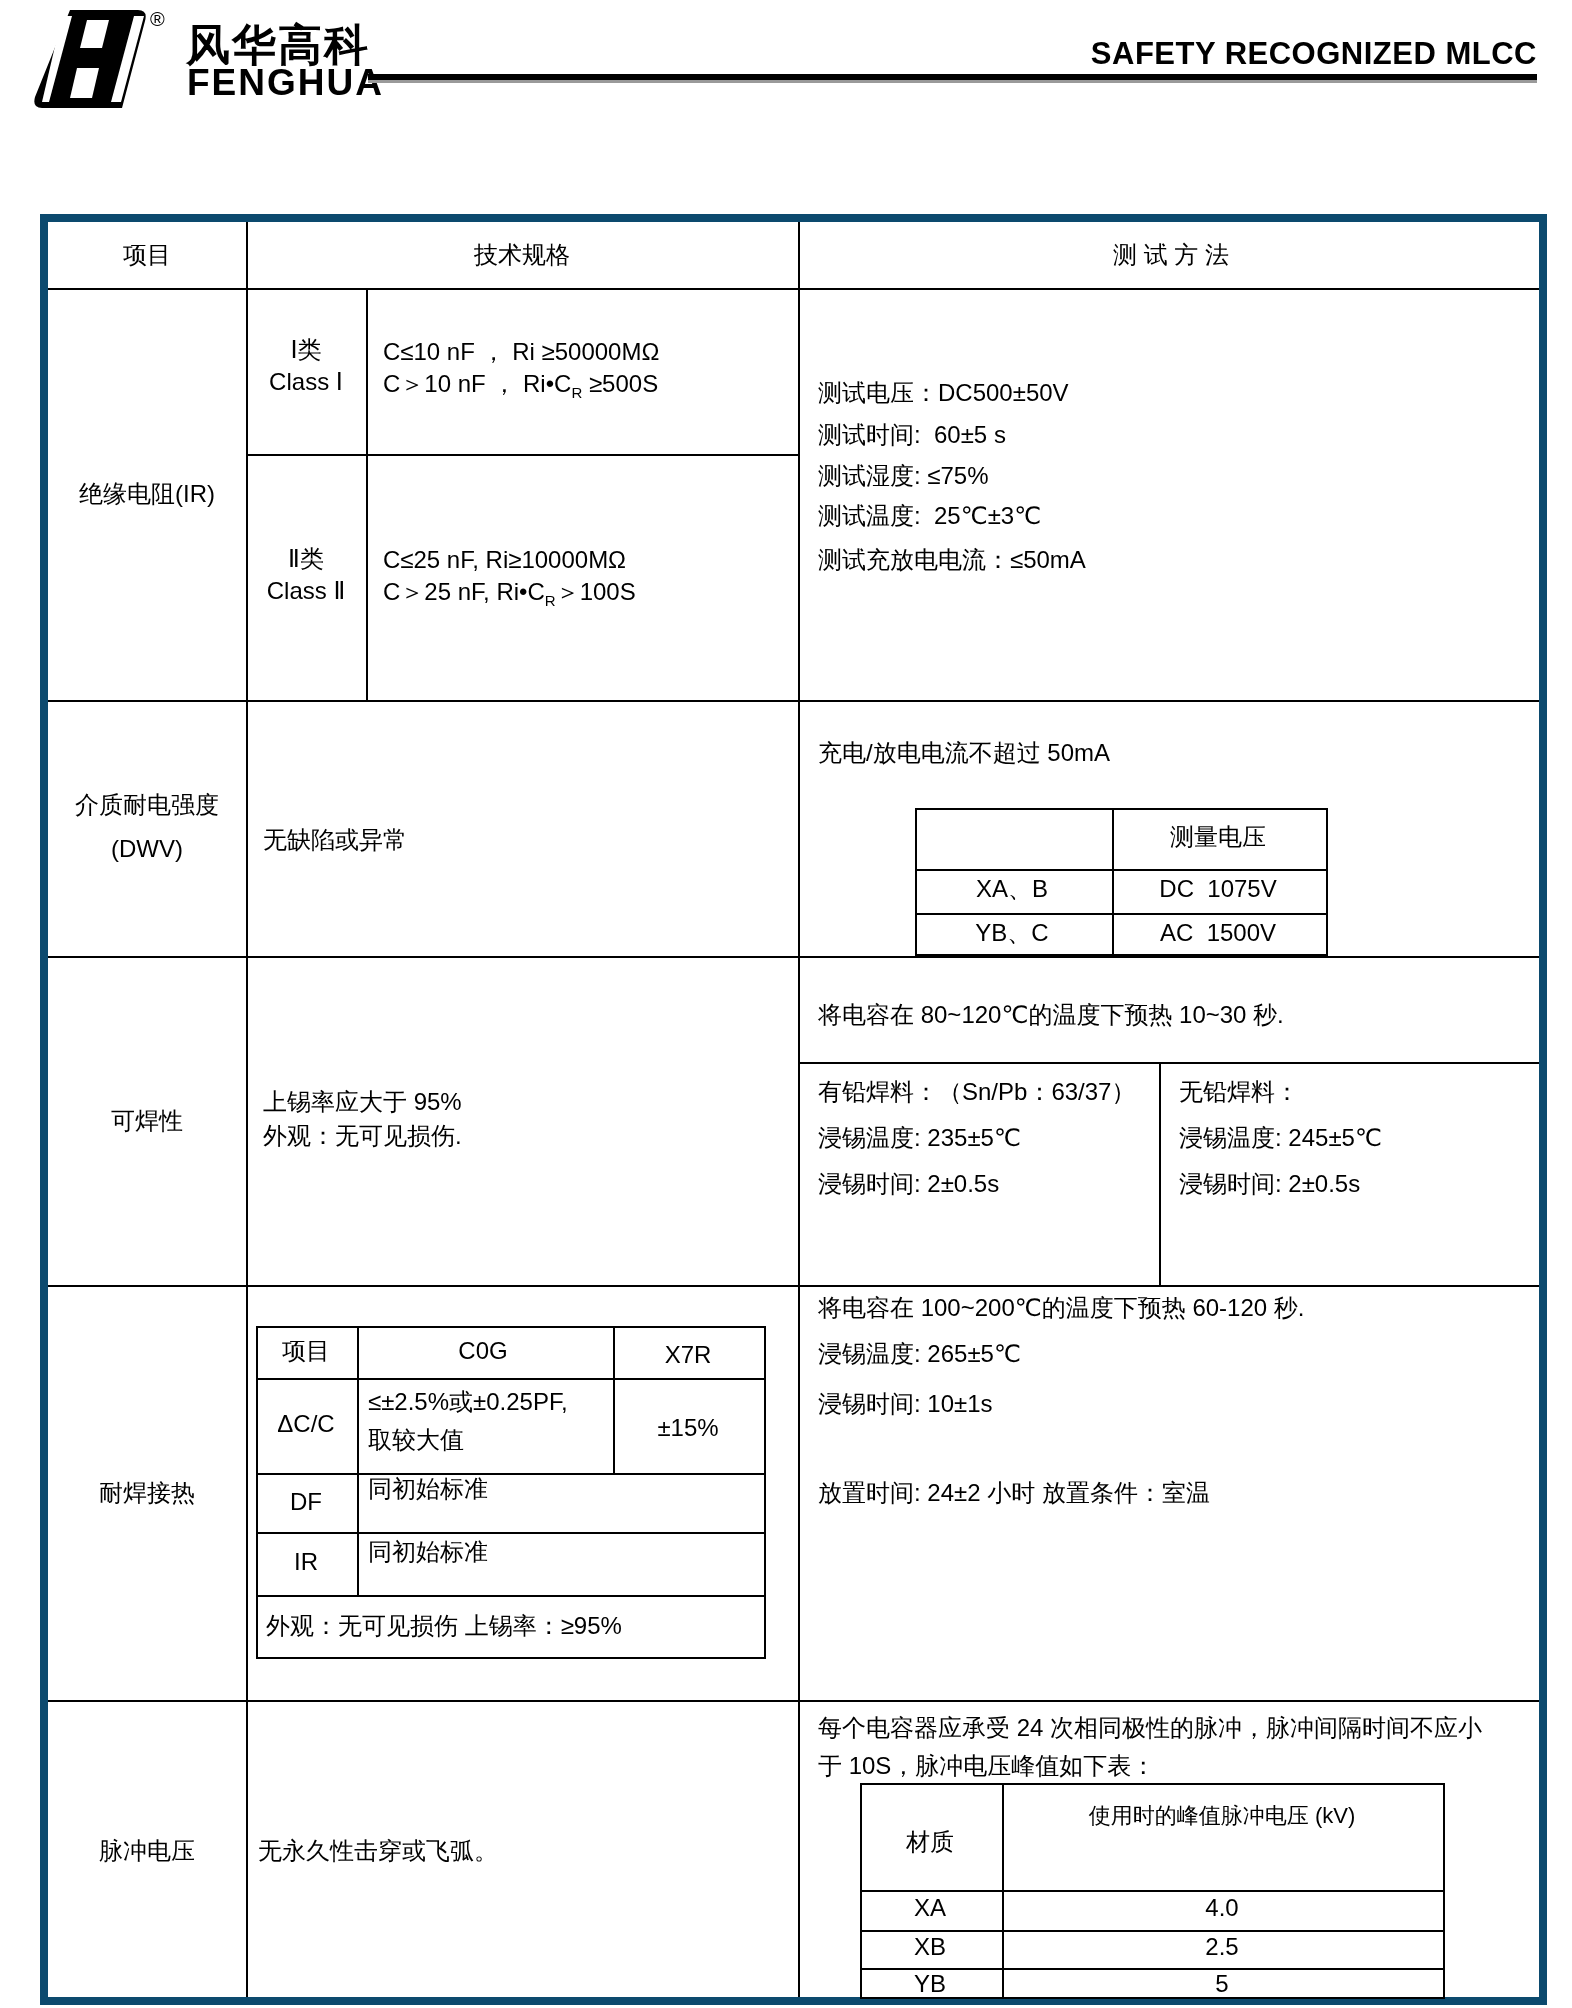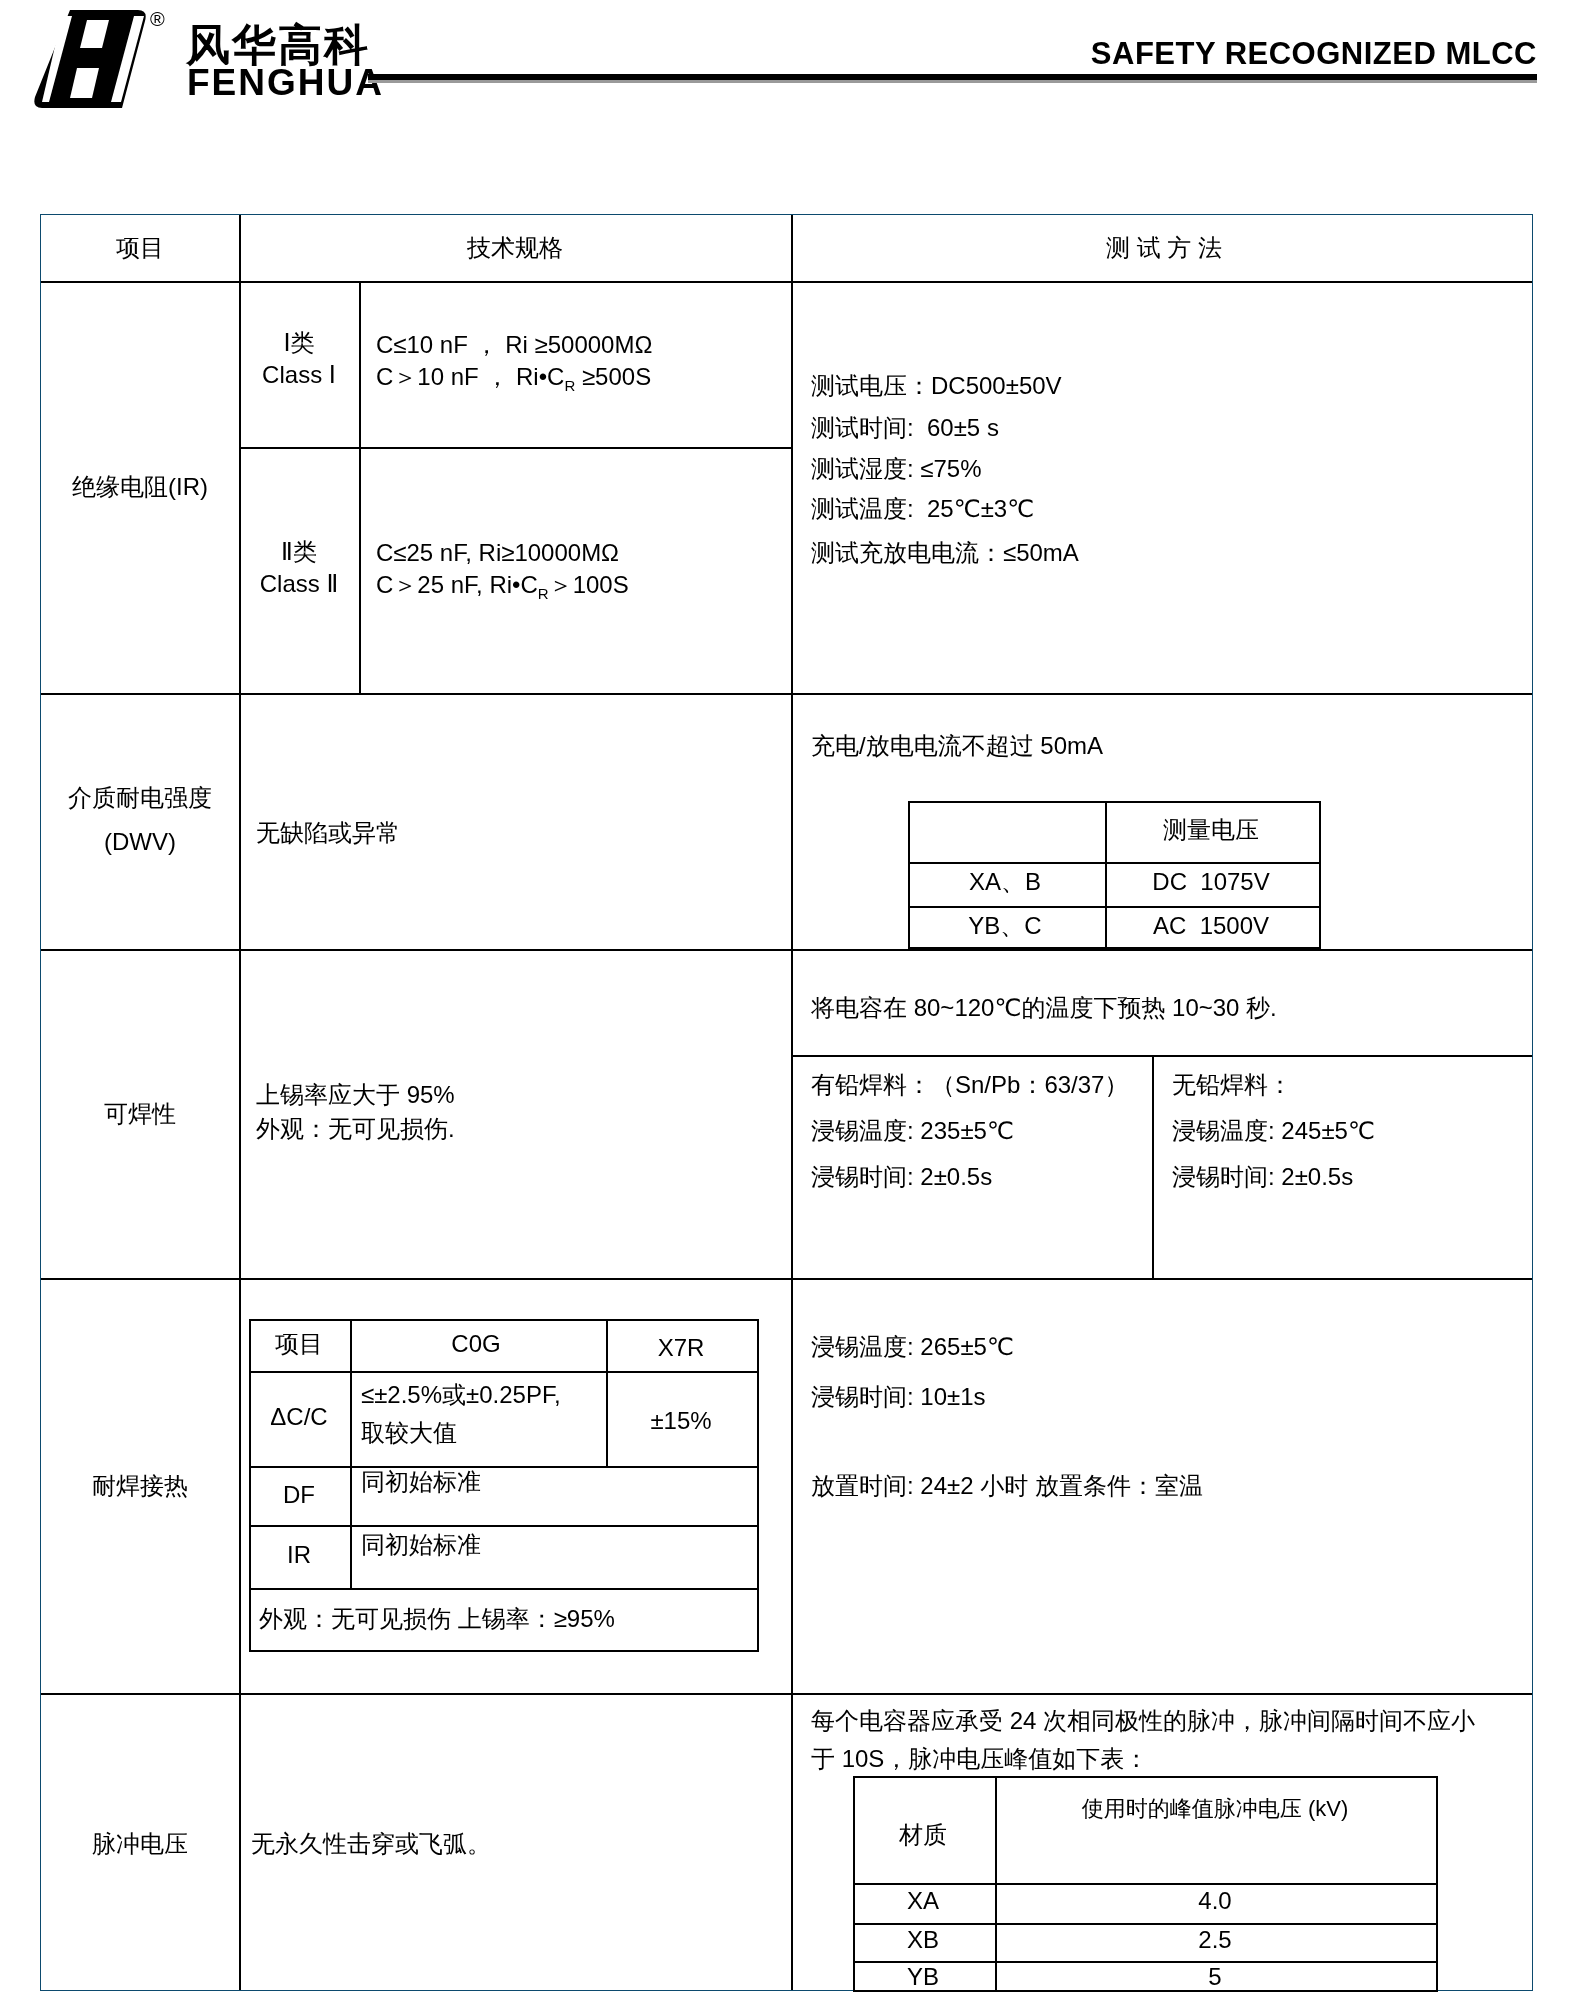--- a/index.html
+++ b/index.html
@@ -6,21 +6,21 @@
   .page{position:relative;width:1572px;height:2008px;background:#ffffff;overflow:hidden;
         font-family:"Liberation Sans","DejaVu Sans",sans-serif;color:#000;}
   
   .logo-cn{position:absolute;left:186px;top:16px;font-size:44px;font-weight:bold;letter-spacing:2px;}
   .logo-en{position:absolute;left:187px;top:62px;font-size:37px;font-weight:bold;letter-spacing:2px;}
   .logo-reg{position:absolute;left:150px;top:8px;font-size:20px;}
   .hline-black{position:absolute;left:368px;top:74px;width:1169px;height:6px;background:#000;}
   .hline-gray{position:absolute;left:368px;top:80px;width:1169px;height:3px;background:#9a9a9a;}
   .doc-title{position:absolute;right:35px;top:36px;font-size:31px;font-weight:bold;letter-spacing:.5px;}
   
-  .tbl{position:absolute;left:40px;top:214px;width:1491px;height:1775px;border:1px solid #0c4a6e;}
+  .tbl{position:absolute;left:40px;top:214px;width:1491px;height:1775px;border:8px solid #0c4a6e;}
   .vl,.hl{position:absolute;background:#000;}
   .vl{width:2px;} .hl{height:2px;}
   .itbl{position:absolute;border:2px solid #000;background:#fff;}
   
   .t{position:absolute;font-size:24px;white-space:pre;line-height:1.2;}
   .c{transform:translate(-50%,-50%);text-align:center;}
   .l{transform:translateY(-50%);text-align:right;}
   sub{font-size:15px;}
   .small{font-size:22px;}
 </style>
@@ -120,20 +120,21 @@
     <div class="t c" style="left:640px;top:1133px">X7R</div>
     <div class="t c" style="left:258px;top:1202px">ΔC/C</div>
     <div class="t l" style="left:320px;top:1180px">≤±2.5%或±0.25PF,</div>
     <div class="t l" style="left:320px;top:1218px">取较大值</div>
     <div class="t c" style="left:640px;top:1206px">±15%</div>
     <div class="t c" style="left:258px;top:1280px">DF</div>
     <div class="t l" style="left:320px;top:1267px">同初始标准</div>
     <div class="t c" style="left:258px;top:1340px">IR</div>
     <div class="t l" style="left:320px;top:1330px">同初始标准</div>
     <div class="t l" style="left:218px;top:1404px">外观：无可见损伤 上锡率：≥95%</div>
+    <div class="t l" style="left:770px;top:1086px">将电容在 100~200℃的温度下预热 60-120 秒.</div>
     <div class="t l" style="left:770px;top:1132px">浸锡温度: 265±5℃</div>
     <div class="t l" style="left:770px;top:1182px">浸锡时间: 10±1s</div>
     <div class="t l" style="left:770px;top:1271px">放置时间: 24±2 小时 放置条件：室温</div>
 
     <div class="t c" style="left:99px;top:1629px">脉冲电压</div>
     <div class="t l" style="left:210px;top:1629px">无永久性击穿或飞弧。</div>
     <div class="t l" style="left:770px;top:1506px">每个电容器应承受 24 次相同极性的脉冲，脉冲间隔时间不应小</div>
     <div class="t l" style="left:770px;top:1544px">于 10S，脉冲电压峰值如下表：</div>
     <div class="itbl" style="left:812px;top:1561px;width:581px;height:212px">
       <div class="vl" style="left:140px;top:0;height:212px"></div>

